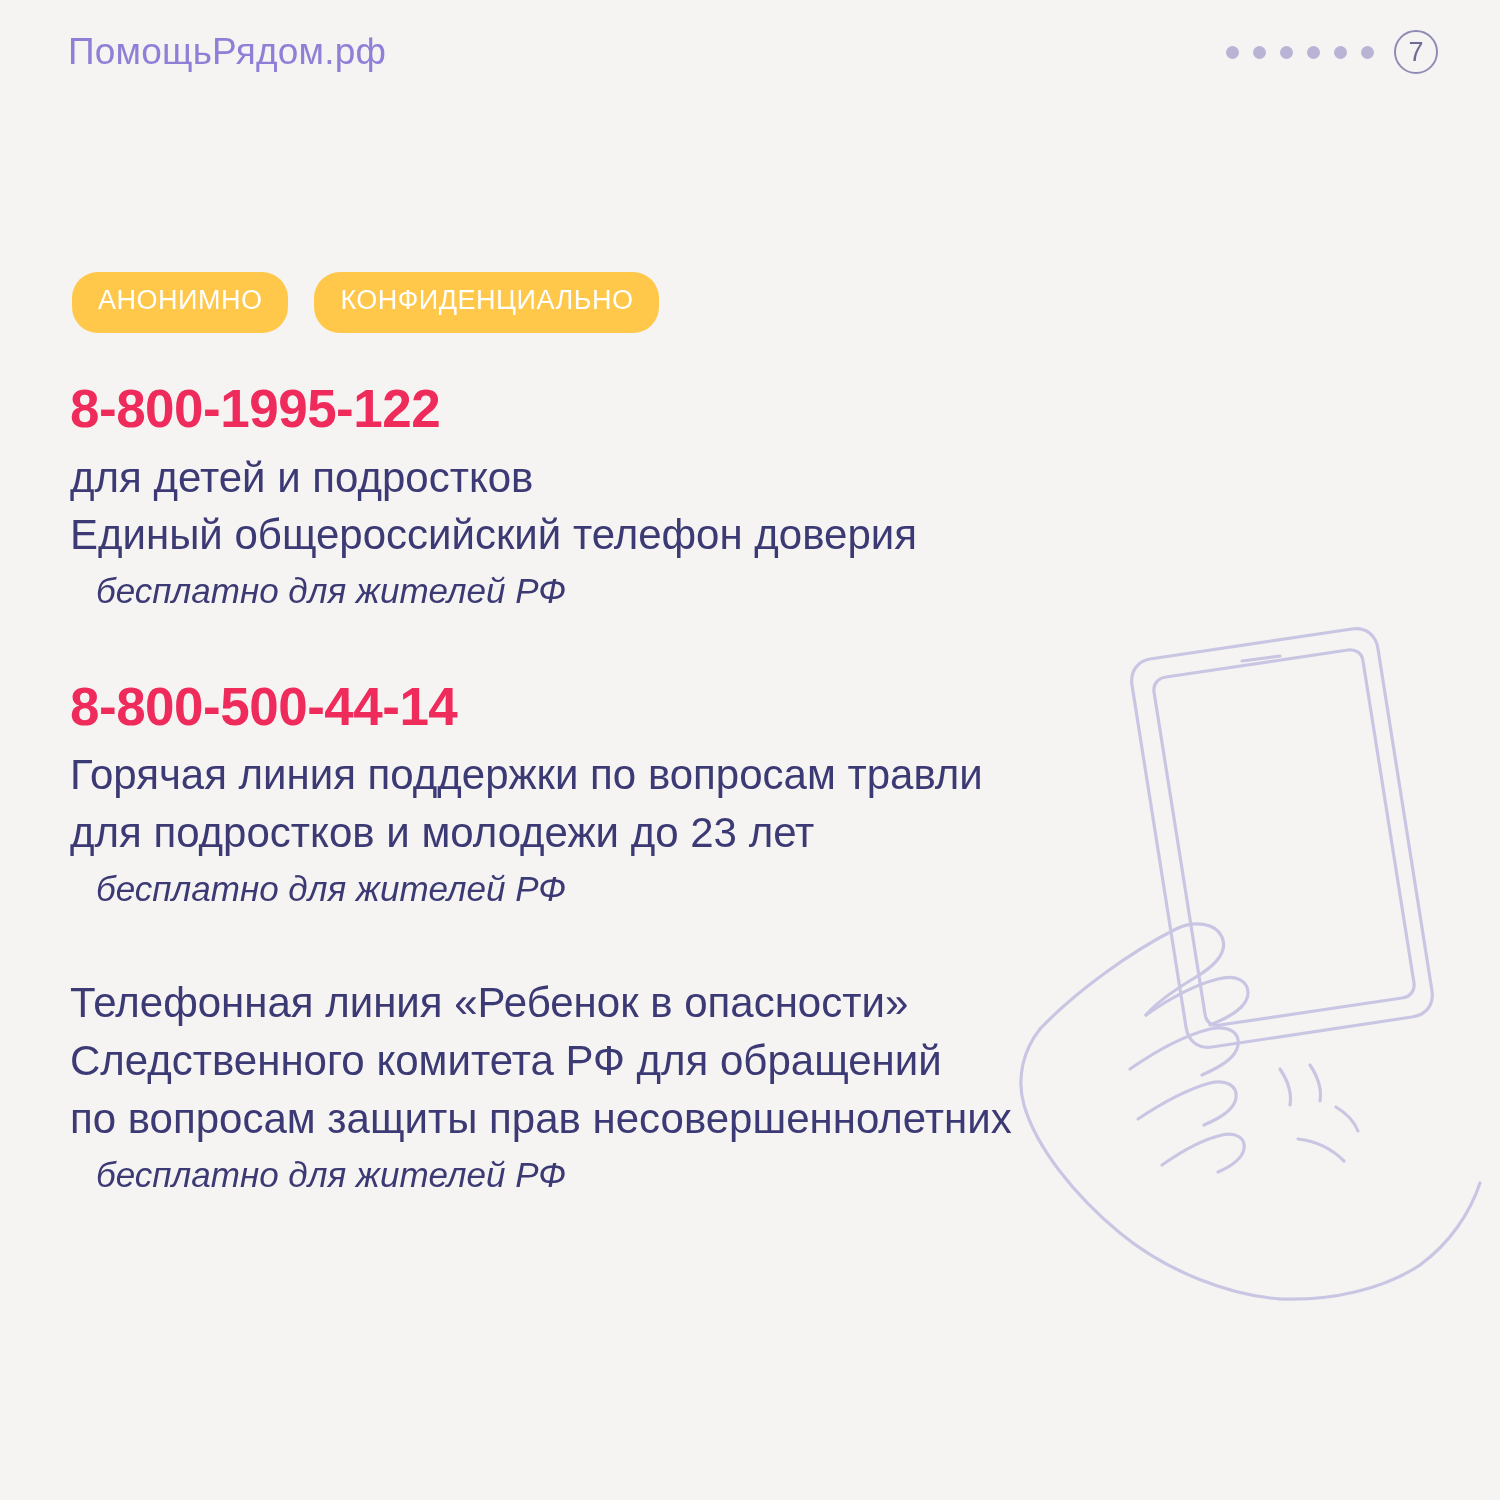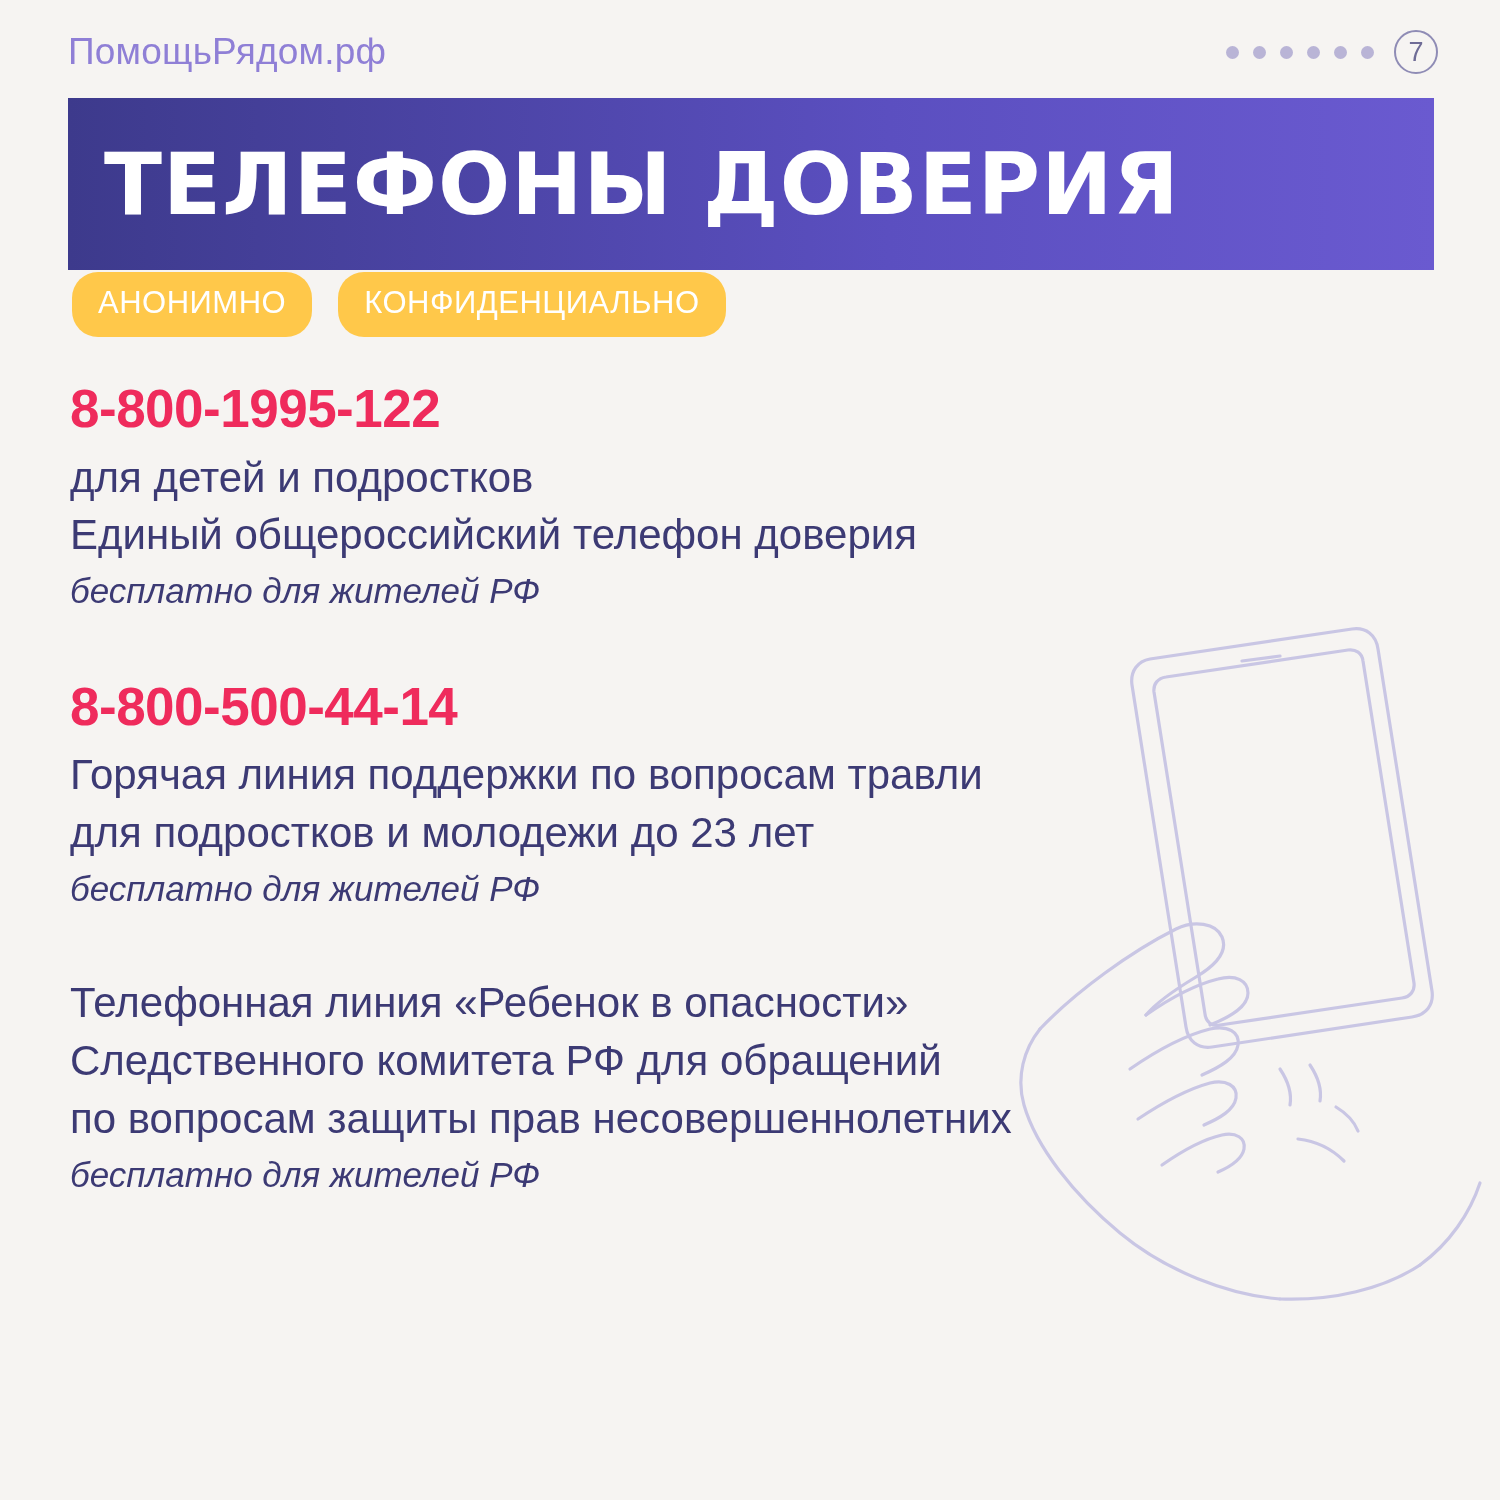--- a/index.html
+++ b/index.html
@@ -96,21 +96,21 @@
     left: 72px;
     width: 1366px;
     display: flex;
     gap: 26px;
     align-items: center;
   }
   .tag {
     background: #ffc84a;
     border-radius: 26px;
     color: #ffffff;
-    font-size: 31px;
+    font-size: 27px;
     line-height: 1;
     padding: 15px 26px 19px 26px;
     white-space: nowrap;
     letter-spacing: 0.5px;
     font-family: "Liberation Sans", sans-serif;
   }
 
   
   .entries {
     position: absolute;
@@ -135,20 +135,21 @@
     line-height: 1.38;
     font-family: "Liberation Sans", sans-serif;
   }
   .note {
     color: #3c3a74;
     font-size: 35px;
     font-style: italic;
     line-height: 1.3;
     margin-top: 4px;
     font-family: "Liberation Sans", sans-serif;
+    margin-left: 26px;
   }
 
   
   .sketch {
     position: absolute;
     right: 0px;
     bottom: 120px;
     width: 520px;
     height: 760px;
     pointer-events: none;
@@ -165,23 +166,20 @@
       <span class="dot"></span>
       <span class="dot"></span>
       <span class="dot"></span>
       <span class="dot"></span>
       <span class="dot"></span>
       <span class="dot"></span>
       <span class="current">7</span>
     </div>
   </div>
 
-  <div class="banner">
-    <h1>ТЕЛЕФОНЫ ДОВЕРИЯ</h1>
-  </div>
 
   <div class="tags">
     <span class="tag">АНОНИМНО</span>
     <span class="tag">КОНФИДЕНЦИАЛЬНО</span>
   </div>
 
   <div class="entries">
 
     <div class="entry">
       <div class="phone">8-800-1995-122</div>

